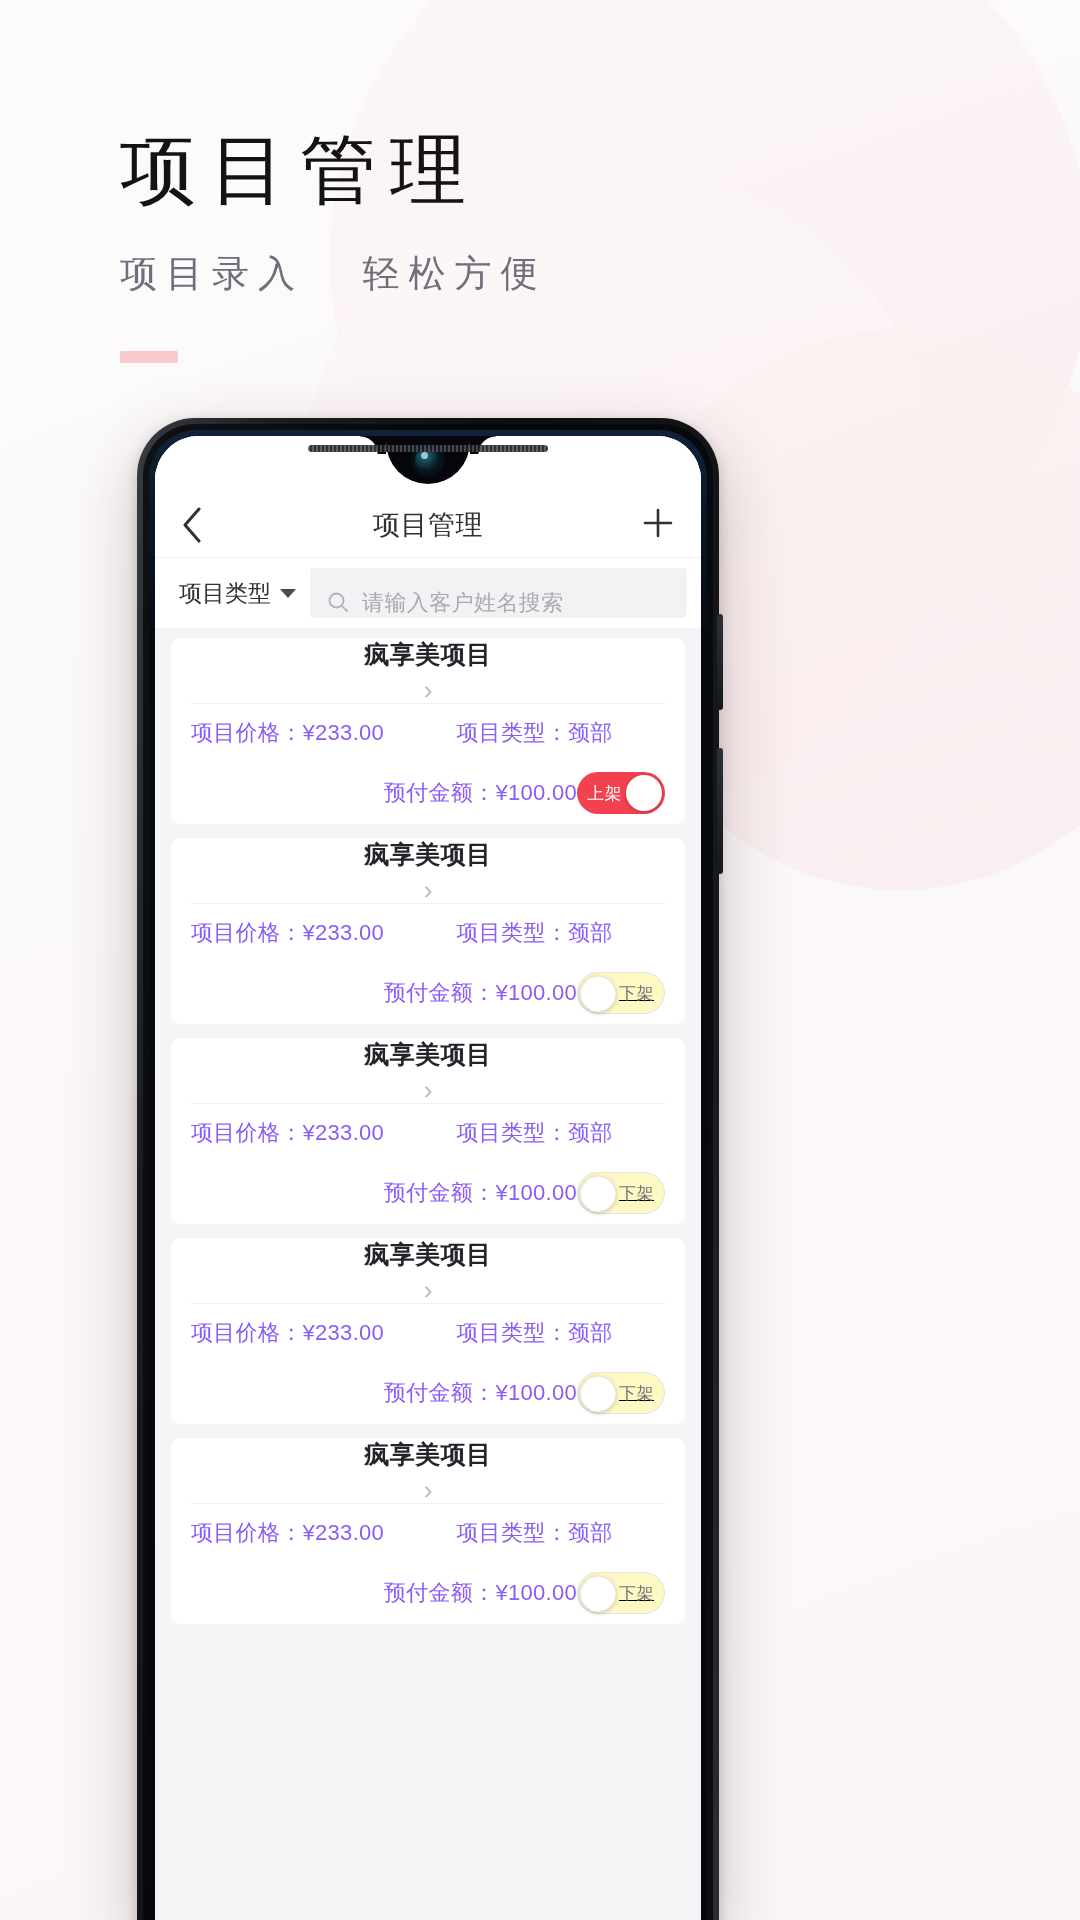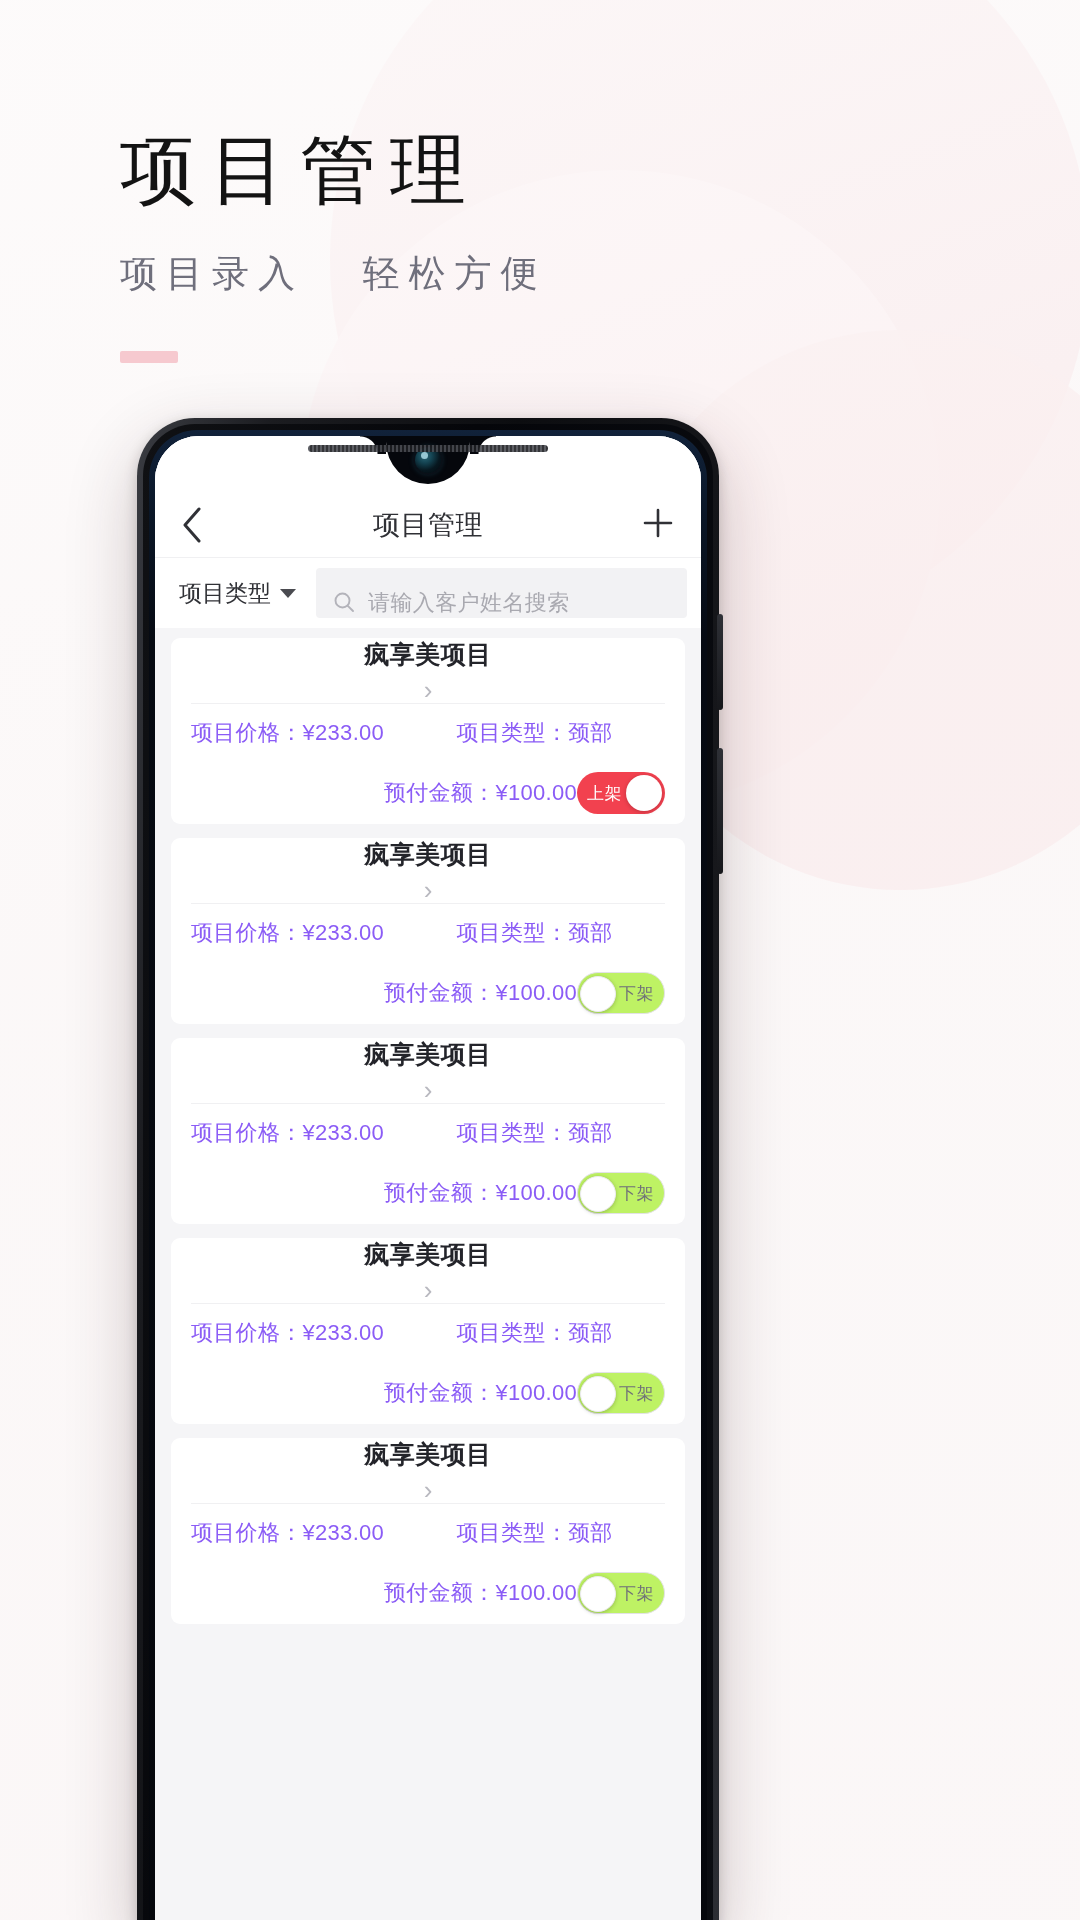--- a/index.html
+++ b/index.html
@@ -214,21 +214,21 @@
   }
 
   
   .filterbar {
     flex: none;
     height: 70px;
     background: #ffffff;
     display: flex;
     align-items: center;
     padding: 0 14px 0 24px;
-    gap: 20px;
+    gap: 14px;
   }
   .filter-type {
     display: flex; align-items: center; gap: 9px;
     font-size: 23px; color: #303136;
     white-space: nowrap;
     cursor: pointer;
   }
   .caret {
     width: 0; height: 0;
     border-left: 8px solid transparent;
@@ -314,24 +314,25 @@
     align-items: center;
     cursor: pointer;
     flex: none;
   }
   .toggle.on {
     background: #f2414f;
     justify-content: flex-start;
     padding-left: 10px;
   }
   .toggle.off {
-    background: #bef264;
+    background: #fef9c3;
     border: 1px solid #e2e2e6;
     justify-content: flex-end;
     padding-right: 10px;
+    text-decoration: underline;
   }
   .toggle .tlabel {
     font-size: 17px;
     letter-spacing: .5px;
     white-space: nowrap;
   }
   .toggle.on .tlabel { color: #ffffff; }
   .toggle.off .tlabel { color: #6f7078; }
   .knob {
     position: absolute;

